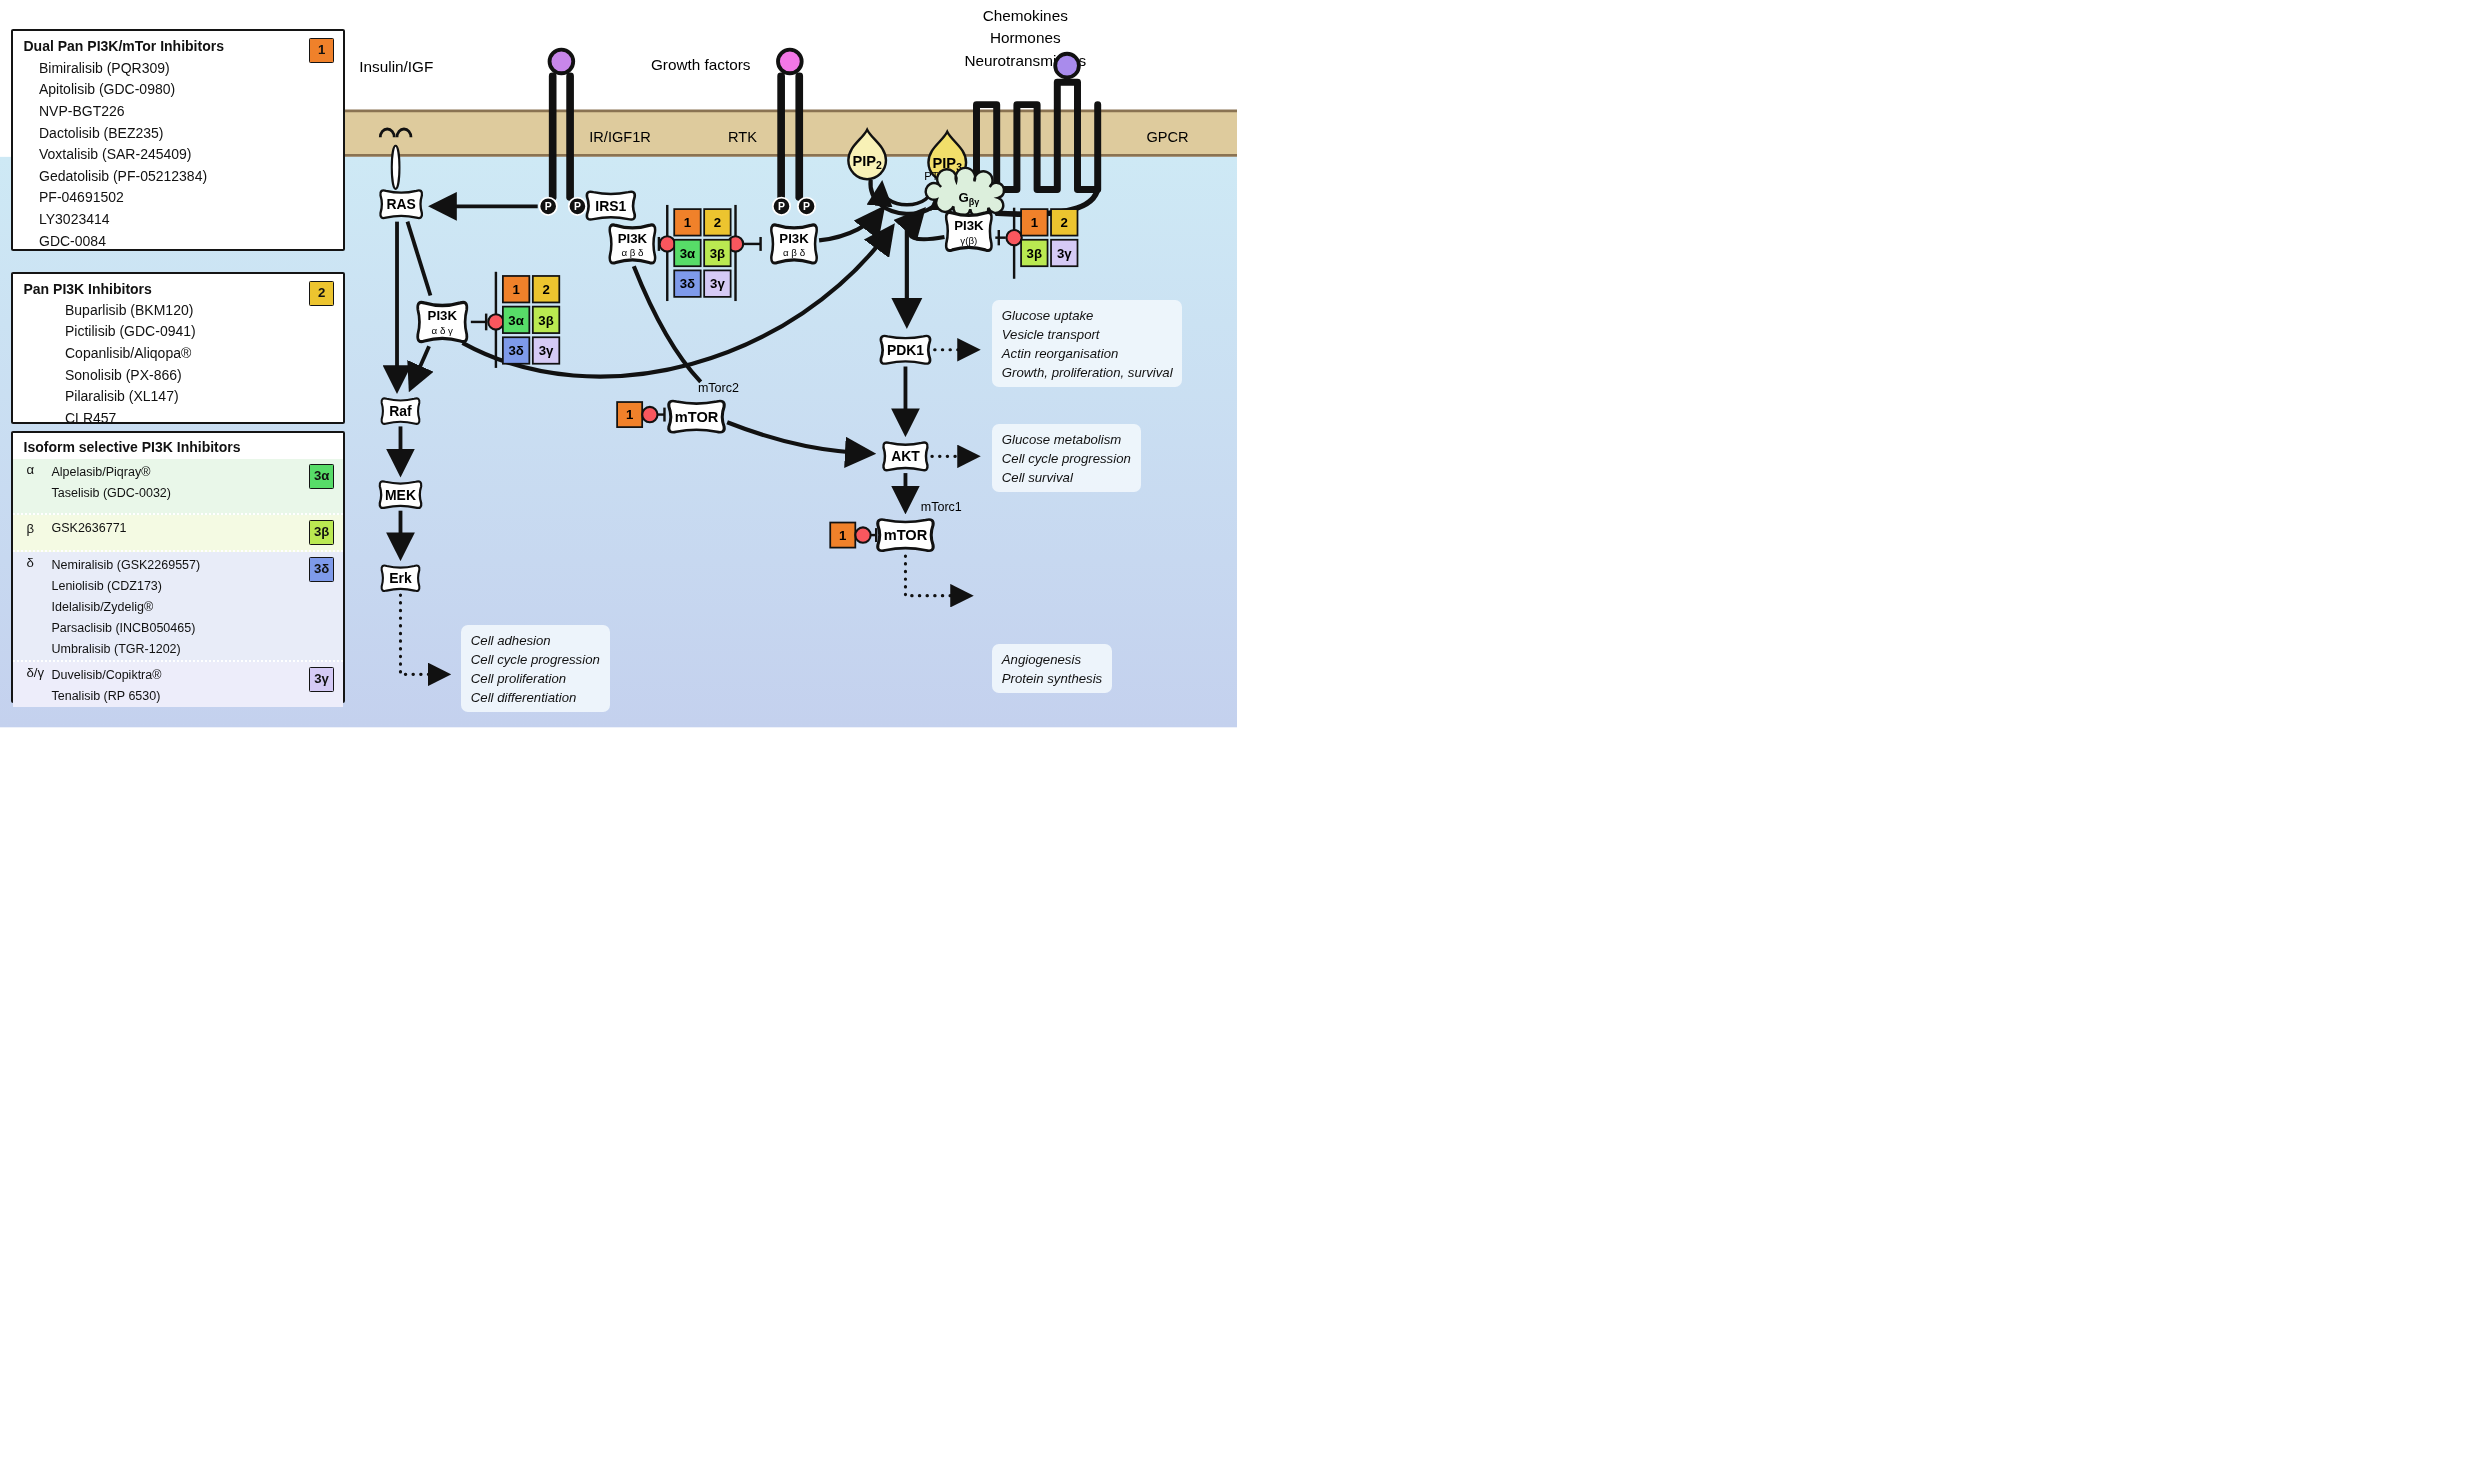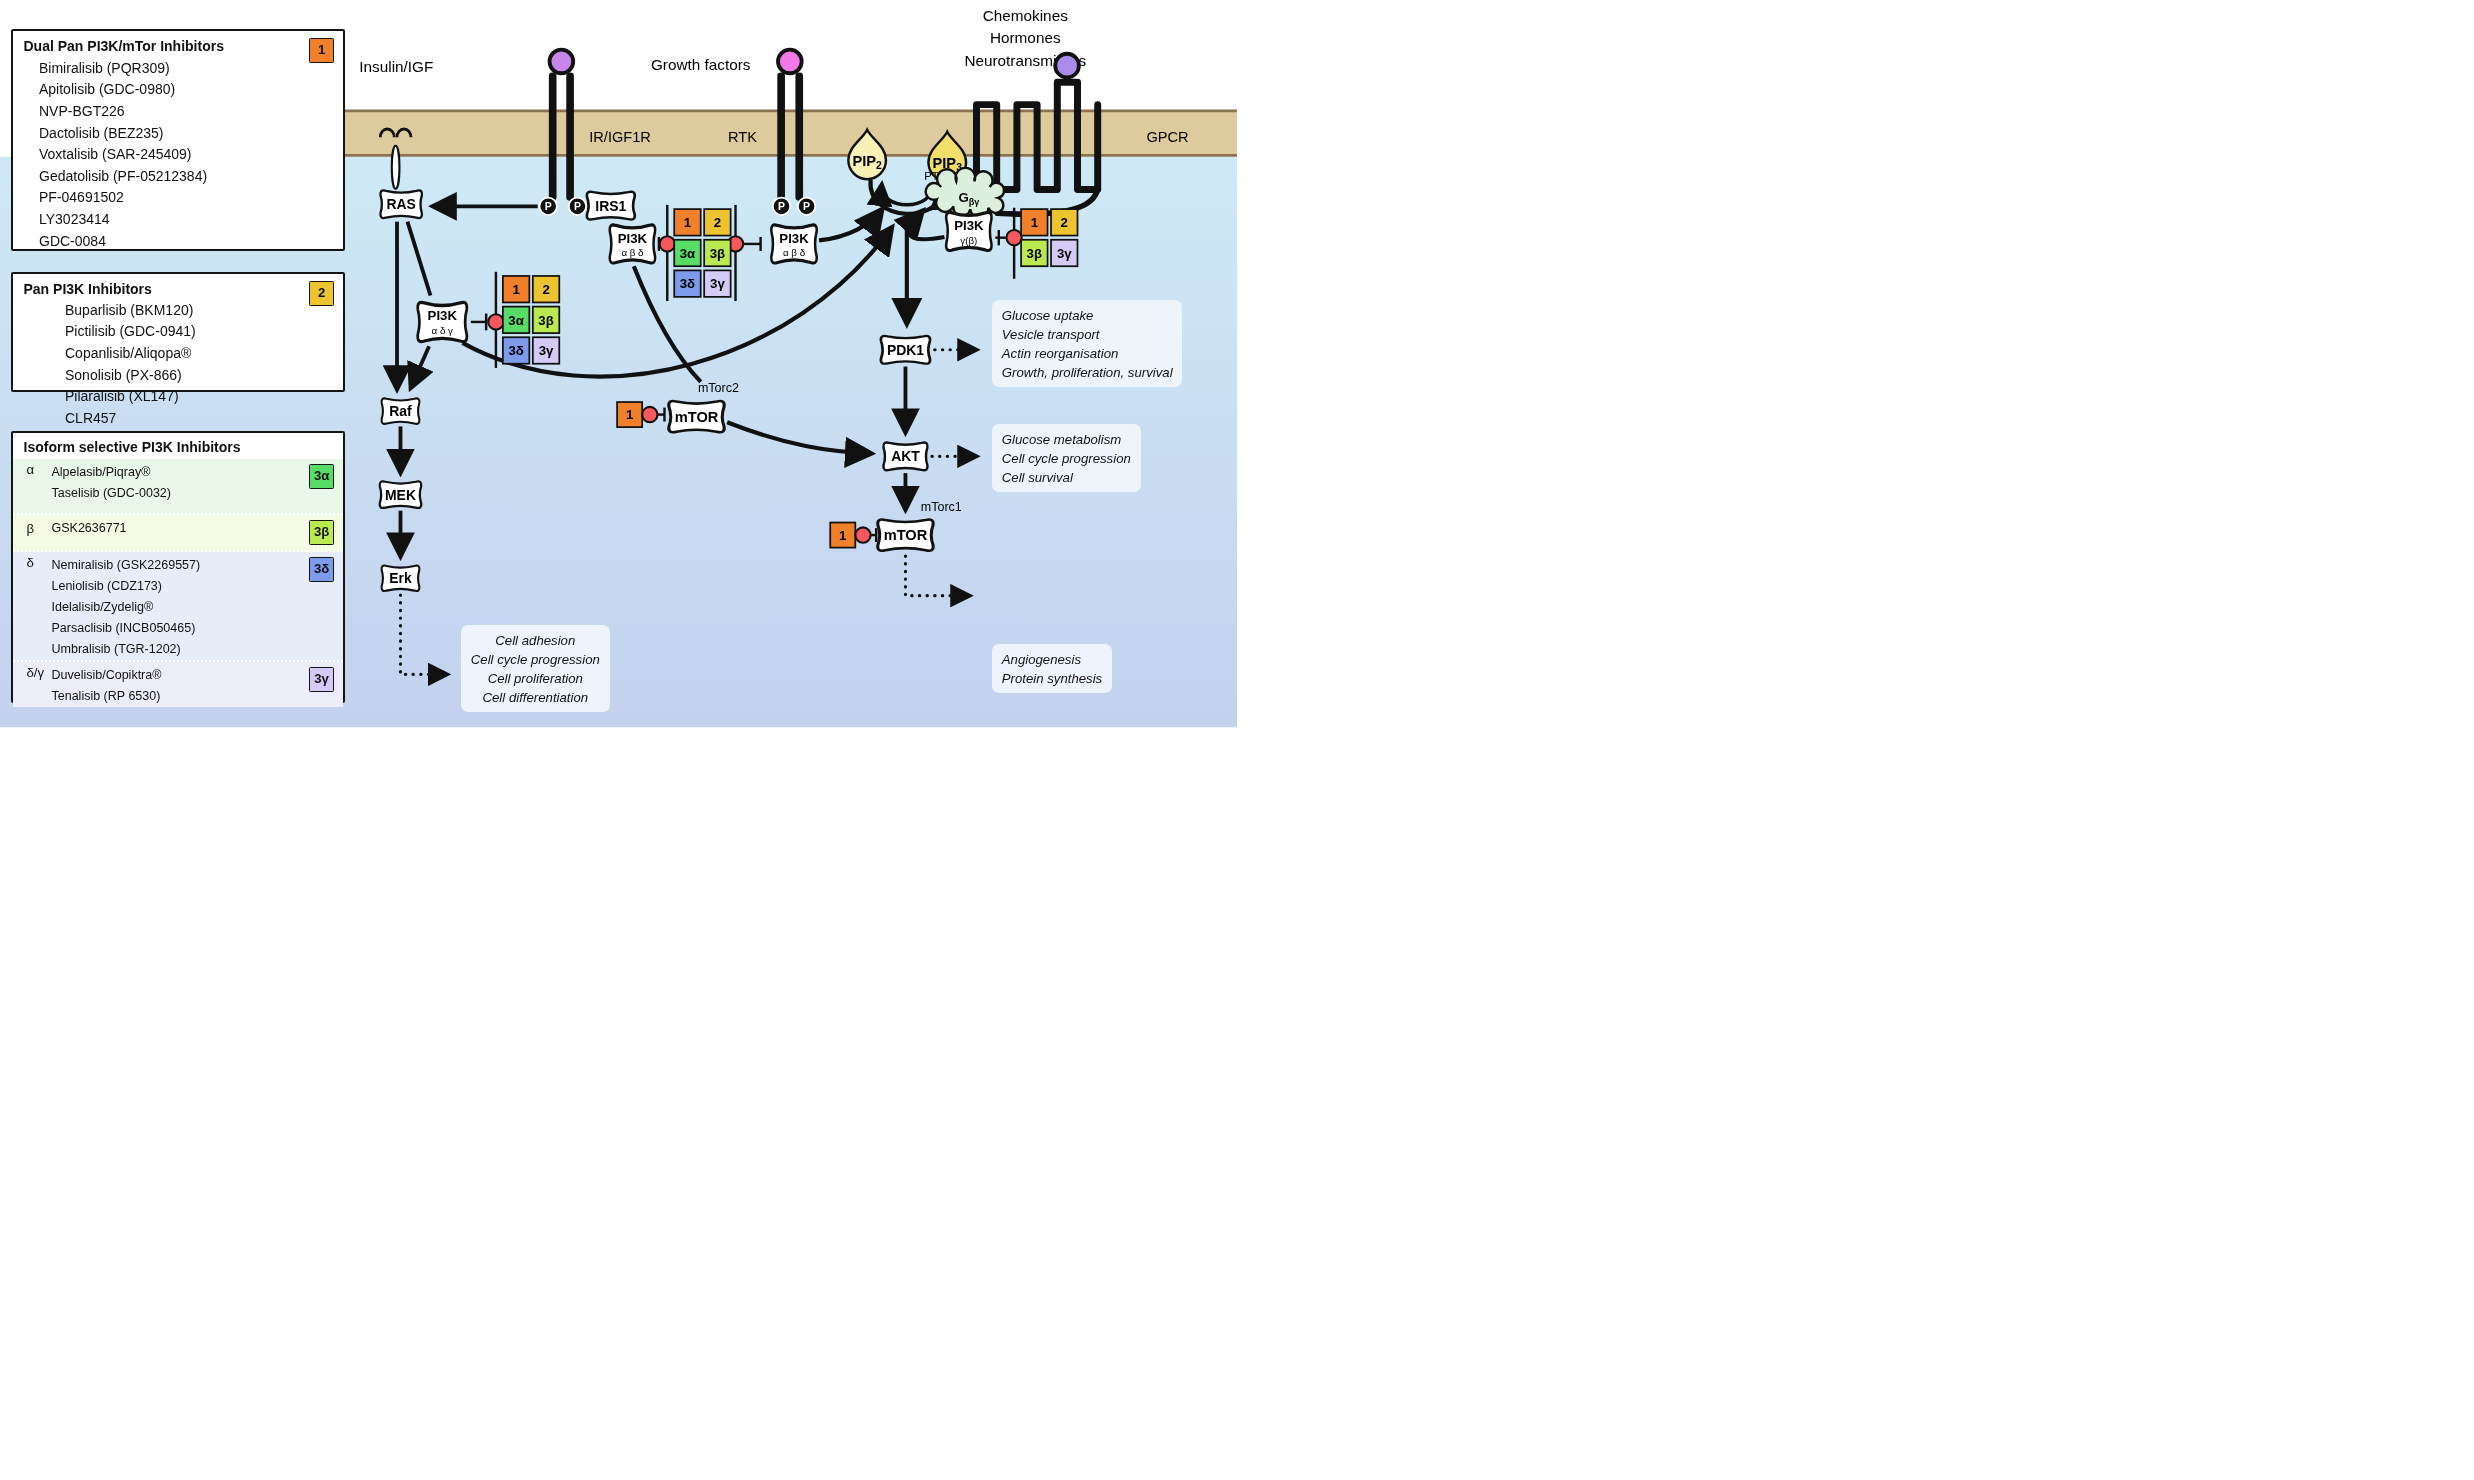--- a/index.html
+++ b/index.html
@@ -291,21 +291,21 @@
     <div class="drug">NVP-BGT226</div>
     <div class="drug">Dactolisib (BEZ235)</div>
     <div class="drug">Voxtalisib (SAR-245409)</div>
     <div class="drug">Gedatolisib (PF-05212384)</div>
     <div class="drug">PF-04691502</div>
     <div class="drug">LY3023414</div>
     <div class="drug">GDC-0084</div>
   </div>
 </div>
 
-<div class="lbox" style="top:272px;height:120px;">
+<div class="lbox" style="top:272px;height:152px;">
   <div class="ttl">Pan PI3K Inhibitors</div>
   <div class="badge tbadge" style="background:#ecc42f">2</div>
   <div class="items" style="padding-top:2.8px;margin-left:26px;">
     <div class="drug">Buparlisib (BKM120)</div>
     <div class="drug">Pictilisib (GDC-0941)</div>
     <div class="drug">Copanlisib/Aliqopa®</div>
     <div class="drug">Sonolisib (PX-866)</div>
     <div class="drug">Pilaralisib (XL147)</div>
     <div class="drug">CLR457</div>
   </div>
@@ -359,19 +359,19 @@
 </div>
 <div class="obox" style="left:992px;top:424px;">
   <div>Glucose metabolism</div>
   <div>Cell cycle progression</div>
   <div>Cell survival</div>
 </div>
 <div class="obox" style="left:992px;top:644px;">
   <div>Angiogenesis</div>
   <div>Protein synthesis</div>
 </div>
-<div class="obox" style="left:461px;top:625px;text-align:center;">
+<div class="obox" style="left:461px;top:625px;">
   <div>Cell adhesion</div>
   <div>Cell cycle progression</div>
   <div>Cell proliferation</div>
   <div>Cell differentiation</div>
 </div>
 
 
 </body></html>

